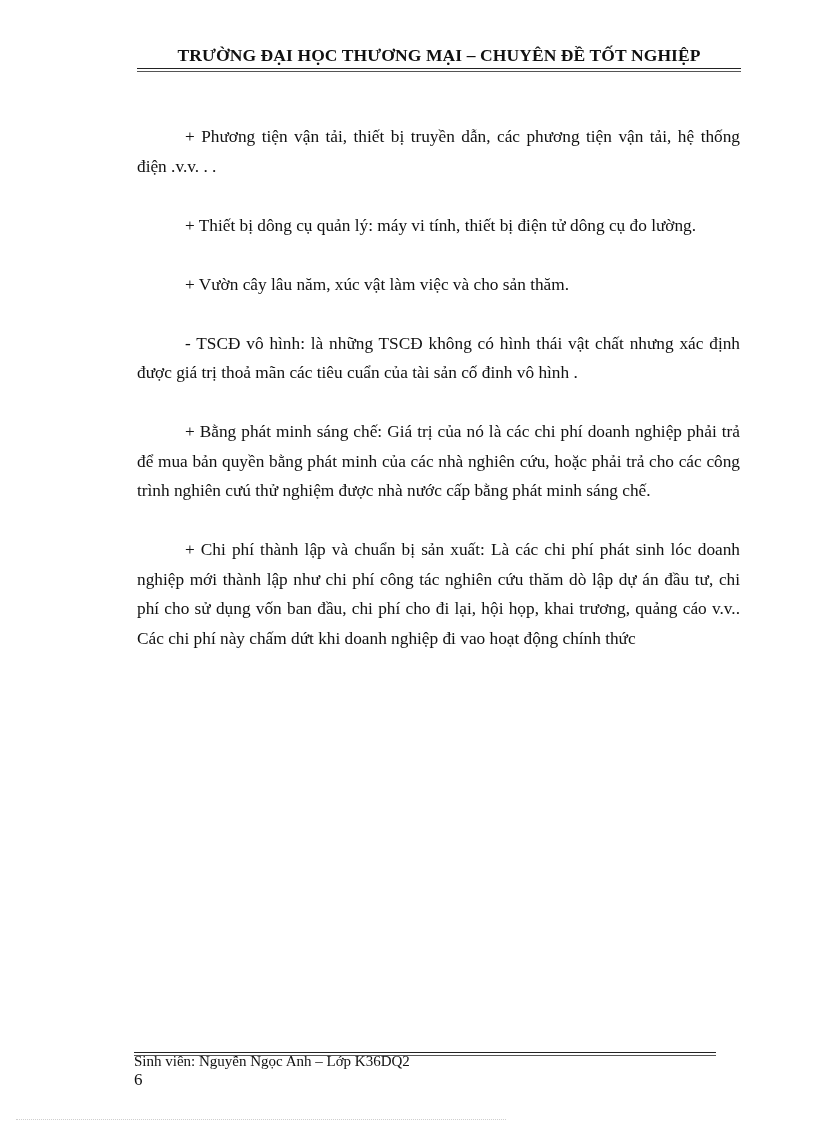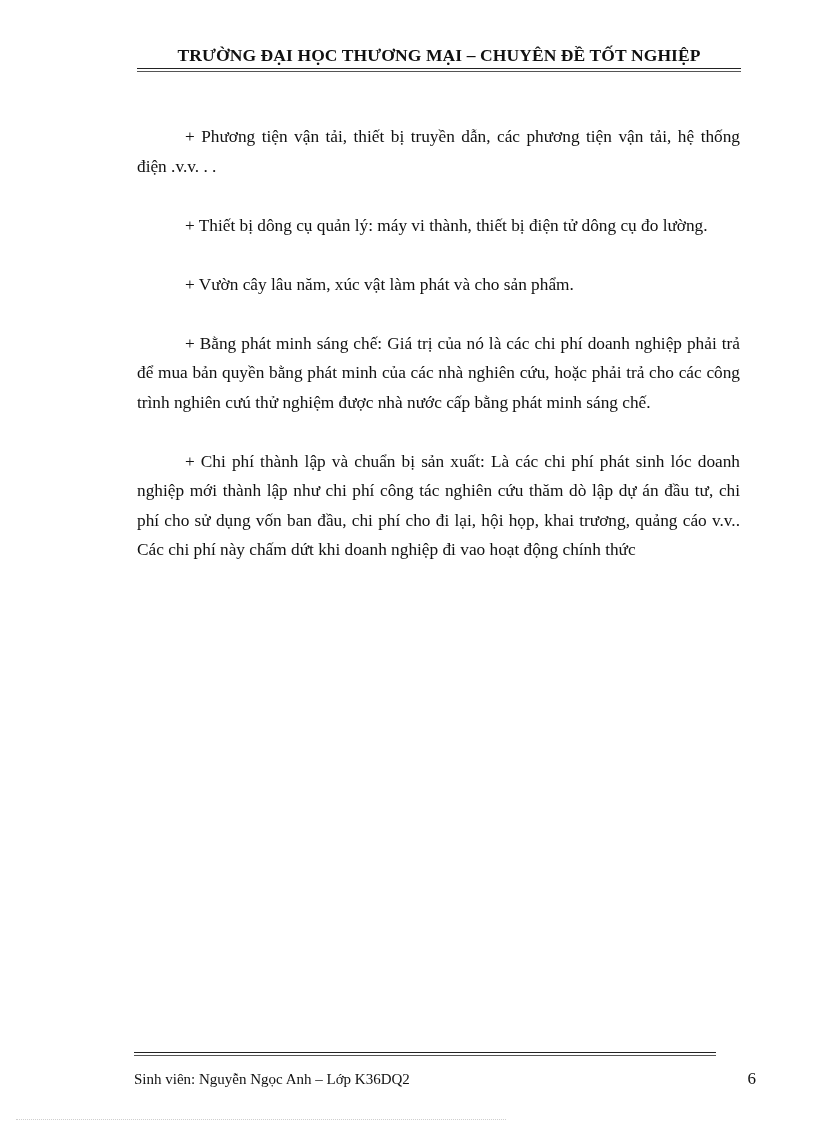--- a/index.html
+++ b/index.html
@@ -74,21 +74,22 @@
       content: "";
       position: absolute;
       left: 0; right: 0;
       top: 2px;
       border-top: 1px solid #555;
     }
     .footer-row {
       display: flex;
       justify-content: space-between;
       align-items: baseline;
-      margin-top: 16px;
+      margin-top: 0;
+      flex-direction: column;
     }
     .footer-student {
       font-size: 15px;
       font-family: "Liberation Serif", serif;
     }
     .footer-page {
       font-size: 17px;
       padding-right: 8px;
     }
     .bottom-dots {
@@ -104,22 +105,23 @@
 </head>
 <body>
 
 <div class="header">
   <div class="header-title">TRƯỜNG ĐẠI HỌC THƯƠNG MẠI – CHUYÊN ĐỀ TỐT NGHIỆP</div>
   <div class="double-rule"></div>
 </div>
 
 <div class="body-text">
   <p class="para">+ Phương tiện vận tải, thiết bị truyền dẫn, các phương tiện vận tải, hệ thống điện .v.v. . .</p>
-  <p class="para">+ Thiết bị dông cụ quản lý: máy vi thành, thiết bị điện tử dông cụ đo lường.</p>
-  <p class="para">+ Vườn cây lâu năm, xúc vật làm phát và cho sản phẩm.</p>
+  <p class="para">+ Thiết bị dông cụ quản lý: máy vi tính, thiết bị điện tử dông cụ đo lường.</p>
+  <p class="para">+ Vườn cây lâu năm, xúc vật làm việc và cho sản thăm.</p>
+  <p class="para dash">-  TSCĐ vô hình: là những TSCĐ không có hình thái vật chất nhưng xác định được giá trị thoả mãn các tiêu cuẩn của tài sản cố đinh vô hình .</p>
   <p class="para">+ Bằng phát minh sáng chế: Giá trị của nó là các chi phí doanh nghiệp phải trả để mua bản quyền bằng phát minh của các nhà nghiên cứu, hoặc phải trả cho các công trình nghiên cưú thử nghiệm được nhà nước cấp bằng phát minh sáng chế.</p>
   <p class="para">+ Chi phí thành lập và chuẩn bị sản xuất: Là các chi phí phát sinh lóc doanh nghiệp mới thành lập như chi phí công tác nghiên cứu thăm dò lập dự án đầu tư, chi phí cho sử dụng vốn ban đầu, chi phí cho đi lại, hội họp, khai trương, quảng cáo v.v.. Các chi phí này chấm dứt khi doanh nghiệp đi vao hoạt động chính thức</p>
 </div>
 
 <div class="footer">
   <div class="footer-rule"></div>
   <div class="footer-row">
     <span class="footer-student">Sinh viên: Nguyễn Ngọc Anh – Lớp K36DQ2</span>
     <span class="footer-page">6</span>
   </div>

